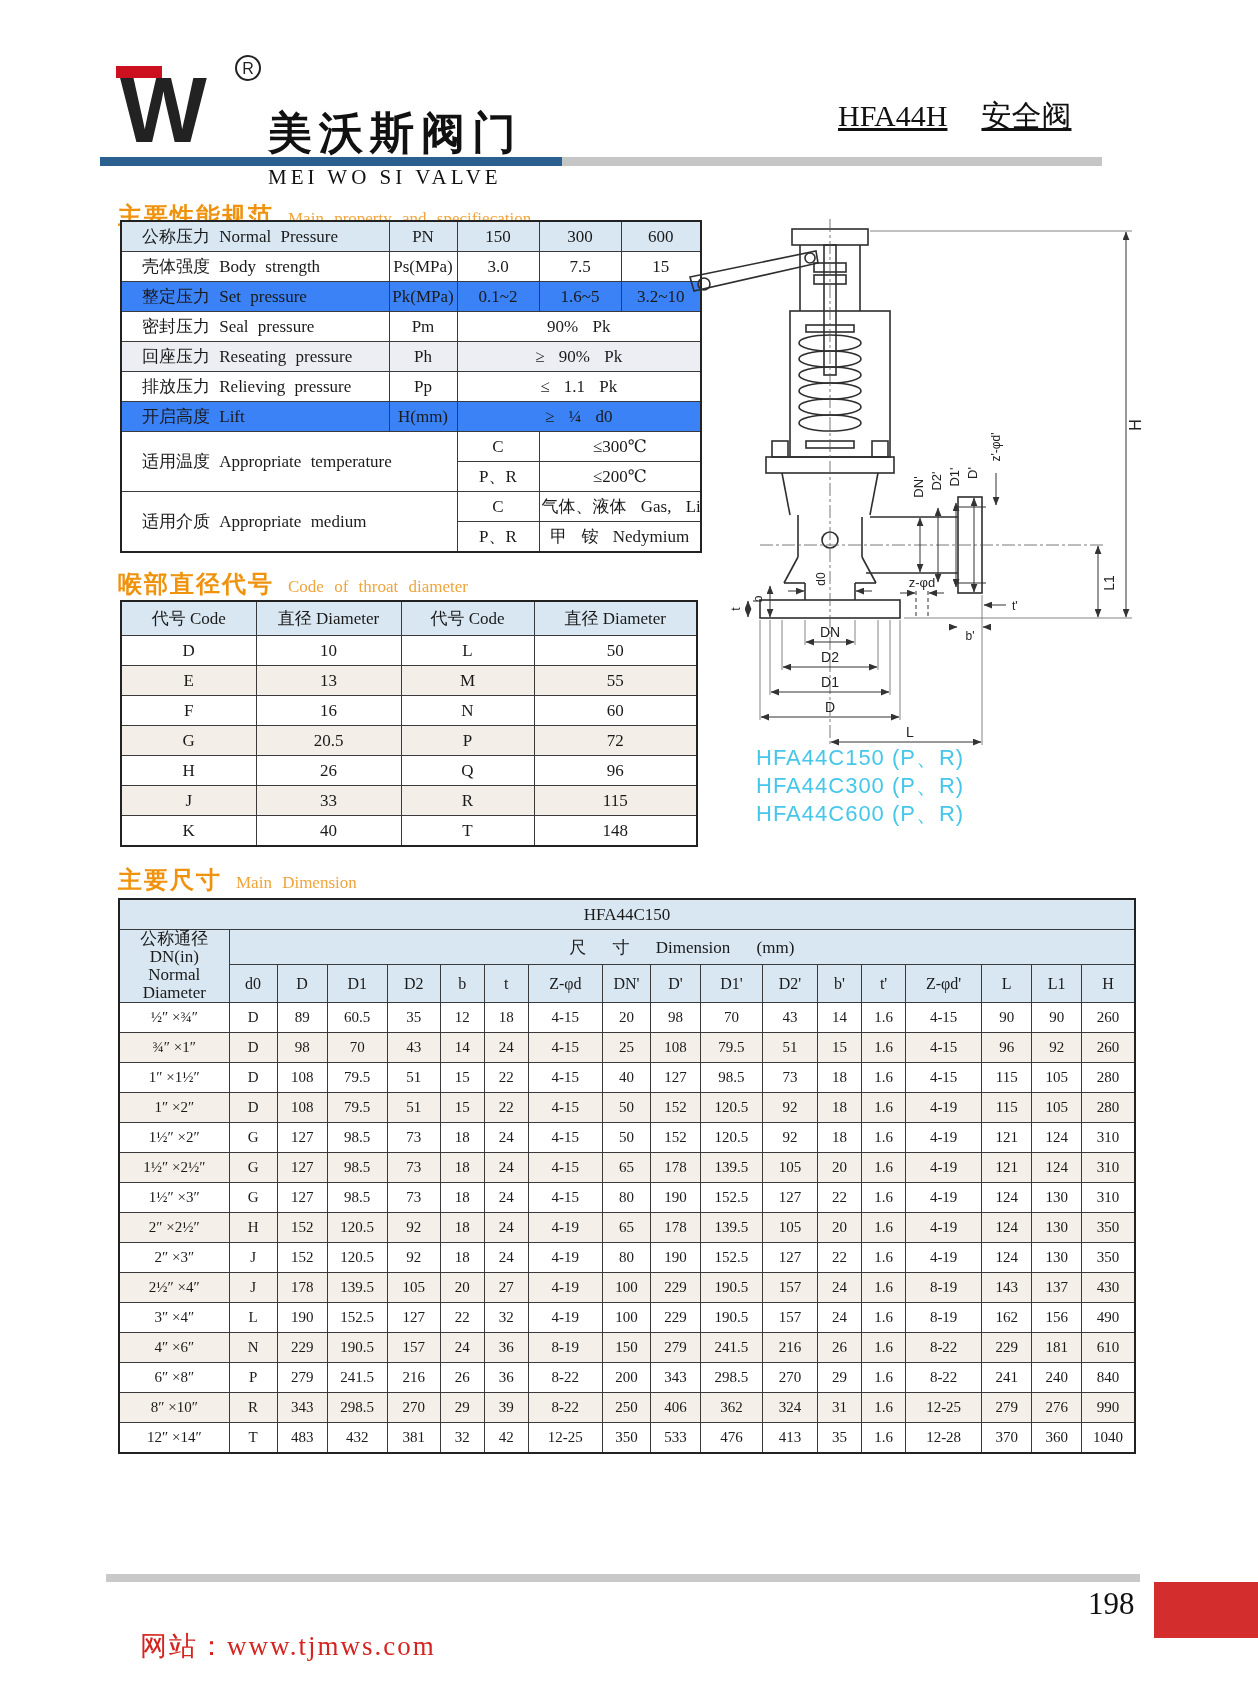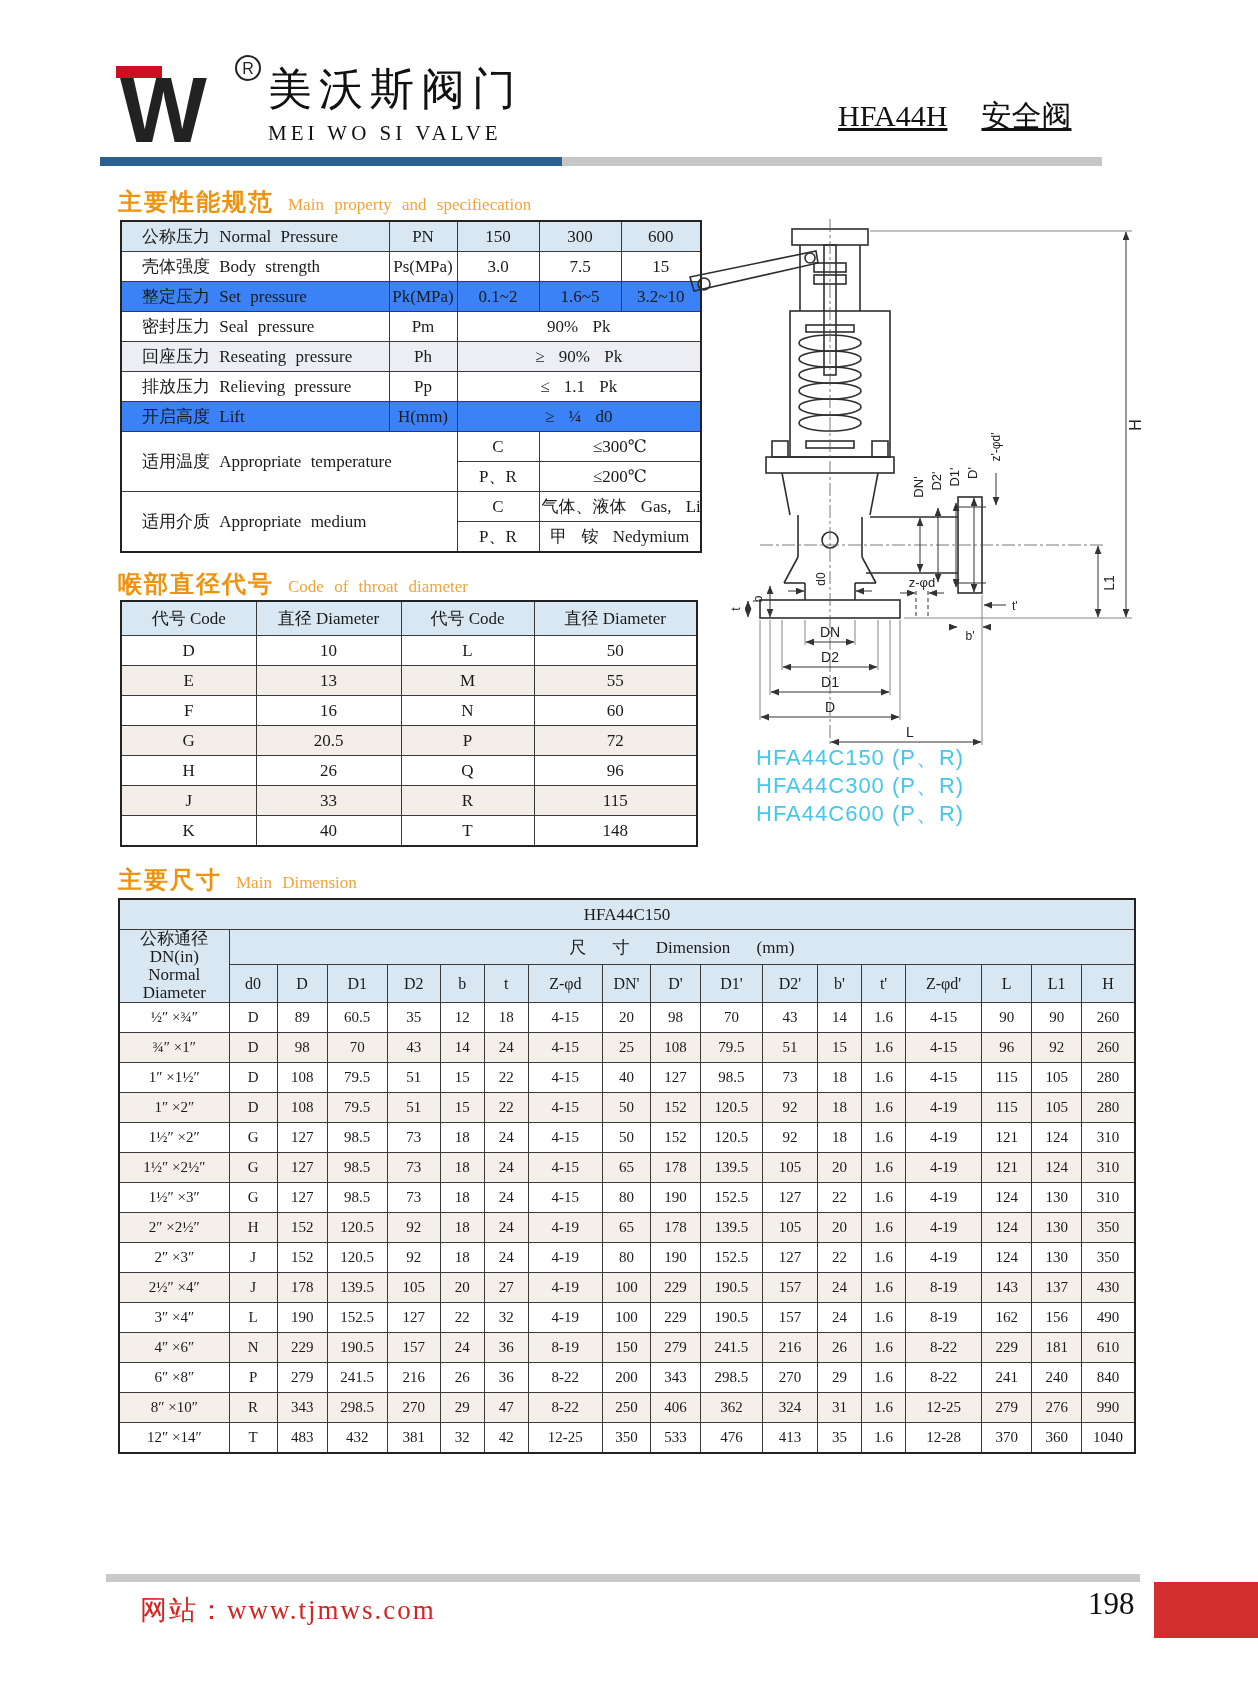--- a/index.html
+++ b/index.html
@@ -1,21 +1,21 @@
 <!DOCTYPE html>
 <html><head>
 <meta charset="utf-8">
 <style>
   html,body{margin:0;padding:0;background:#ffffff;}
   #page{position:relative;width:1258px;height:1683px;background:#ffffff;overflow:hidden;
         font-family:"Liberation Serif","DejaVu Serif",serif;color:#1a1a1a;}
   .abs{position:absolute;}
 
   
-  .brand-cn{font-size:44px;font-weight:normal;letter-spacing:7px;color:#111;}
+  .brand-cn{font-size:44px;font-weight:bold;letter-spacing:7px;color:#111;margin-top:44px;}
   .brand-en{font-size:21px;letter-spacing:4px;color:#111;margin-top:2px;}
   .head-title{font-size:30px;color:#111;white-space:nowrap;}
   .head-title .gap{display:inline-block;width:34px;}
   .divider{display:flex;}
   .divider .blue{width:462px;height:9px;background:#2a5f8f;}
   .divider .gray{width:540px;height:9px;background:#c6c6c6;}
 
   
   .sec-title .cn{font-size:24px;font-weight:bold;color:#ef930e;letter-spacing:2px;}
   .sec-title .en{font-size:17px;color:#f0a43c;margin-left:10px;word-spacing:6px;}
@@ -68,21 +68,21 @@
     <div class="brand-en">MEI WO SI VALVE</div>
   </div>
   <div class="abs head-title" style="left:838px;top:96px;text-decoration:underline;">
     <span>HFA44H</span><span class="gap"></span><span>安全阀</span>
   </div>
   <div class="abs divider" style="left:100px;top:157px;">
     <div class="blue"></div>
     <div class="gray"></div>
   </div>
 
-  <div class="abs sec-title" style="left:118px;top:186px;text-align:right;">
+  <div class="abs sec-title" style="left:118px;top:200px;text-align:right;">
     <span class="cn">主要性能规范</span>
     <span class="en">Main property and specifiecation</span>
   </div>
 
   <table id="spec-table" class="abs tframe" style="left:120px;top:220px;width:580px;">
     <colgroup>
         <col style="width:268px">
         <col style="width:68px">
         <col style="width:82px">
         <col style="width:82px">
@@ -660,21 +660,21 @@
           <td>240</td>
           <td>840</td>
         </tr>
         <tr>
           <td>8″ ×10″</td>
           <td>R</td>
           <td>343</td>
           <td>298.5</td>
           <td>270</td>
           <td>29</td>
-          <td>47</td>
+          <td>39</td>
           <td>8-22</td>
           <td>250</td>
           <td>406</td>
           <td>362</td>
           <td>324</td>
           <td>31</td>
           <td>1.6</td>
           <td>12-25</td>
           <td>279</td>
           <td>276</td>
@@ -697,19 +697,19 @@
           <td>1.6</td>
           <td>12-28</td>
           <td>370</td>
           <td>360</td>
           <td>1040</td>
         </tr>
       </tbody>
   </table>
 
   <div class="abs foot-bar" style="left:106px;top:1574px;"></div>
-  <div class="abs website" style="left:140px;top:1592px;">
+  <div class="abs website" style="left:140px;top:1628px;">
     <span>网站：</span><span>www.tjmws.com</span>
   </div>
   <div class="abs pagenum" style="left:1088px;top:1586px;">198</div>
   <div class="abs redblock" style="left:1154px;top:1582px;"></div>
 
 </div>
 
 </body></html>

